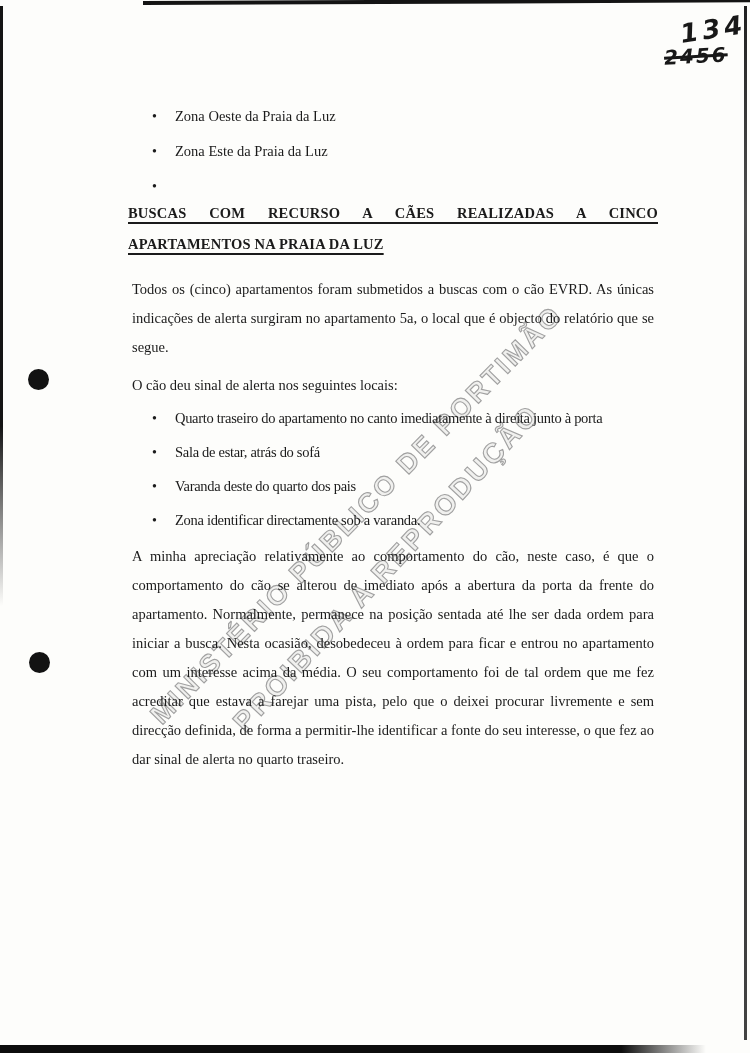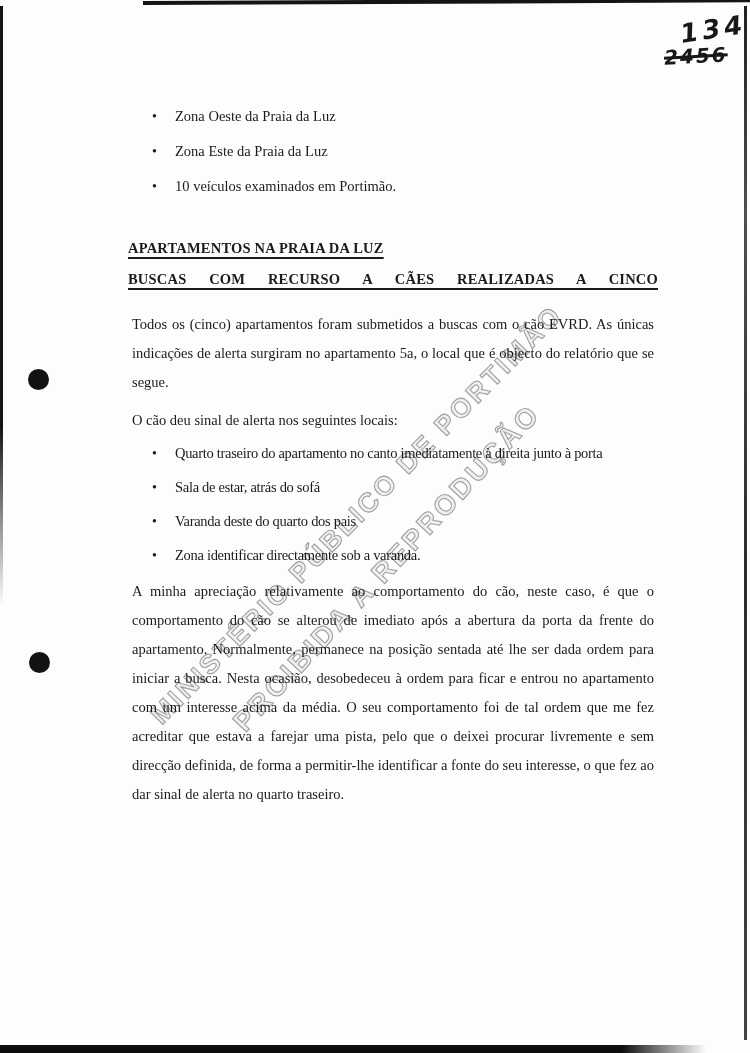--- a/index.html
+++ b/index.html
@@ -80,27 +80,26 @@
       <li>
         <span class="marker">•</span>
         <span>Zona Oeste da Praia da Luz</span>
       </li>
       <li>
         <span class="marker">•</span>
         <span>Zona Este da Praia da Luz</span>
       </li>
       <li>
         <span class="marker">•</span>
-        <span>10 veículos examinados em Portimão.</span>
       </li>
     </ul>
 
     <div class="heading">
+      <div class="hl hl1">BUSCAS COM RECURSO A CÃES REALIZADAS A CINCO</div>
       <div class="hl hl2">APARTAMENTOS NA PRAIA DA LUZ</div>
-      <div class="hl hl1">BUSCAS COM RECURSO A CÃES REALIZADAS A CINCO</div>
     </div>
 
     <p class="p-intro">Todos os (cinco) apartamentos foram submetidos a buscas com o cão EVRD. As únicas indicações de alerta surgiram no apartamento 5a, o local que é objecto do relatório que se segue.</p>
 
     <p class="p-alert">O cão deu sinal de alerta nos seguintes locais:</p>
 
     <ul class="blist alert-list">
       <li>
         <span class="marker">•</span>
         <span>Quarto traseiro do apartamento no canto imediatamente à direita junto à porta</span>

